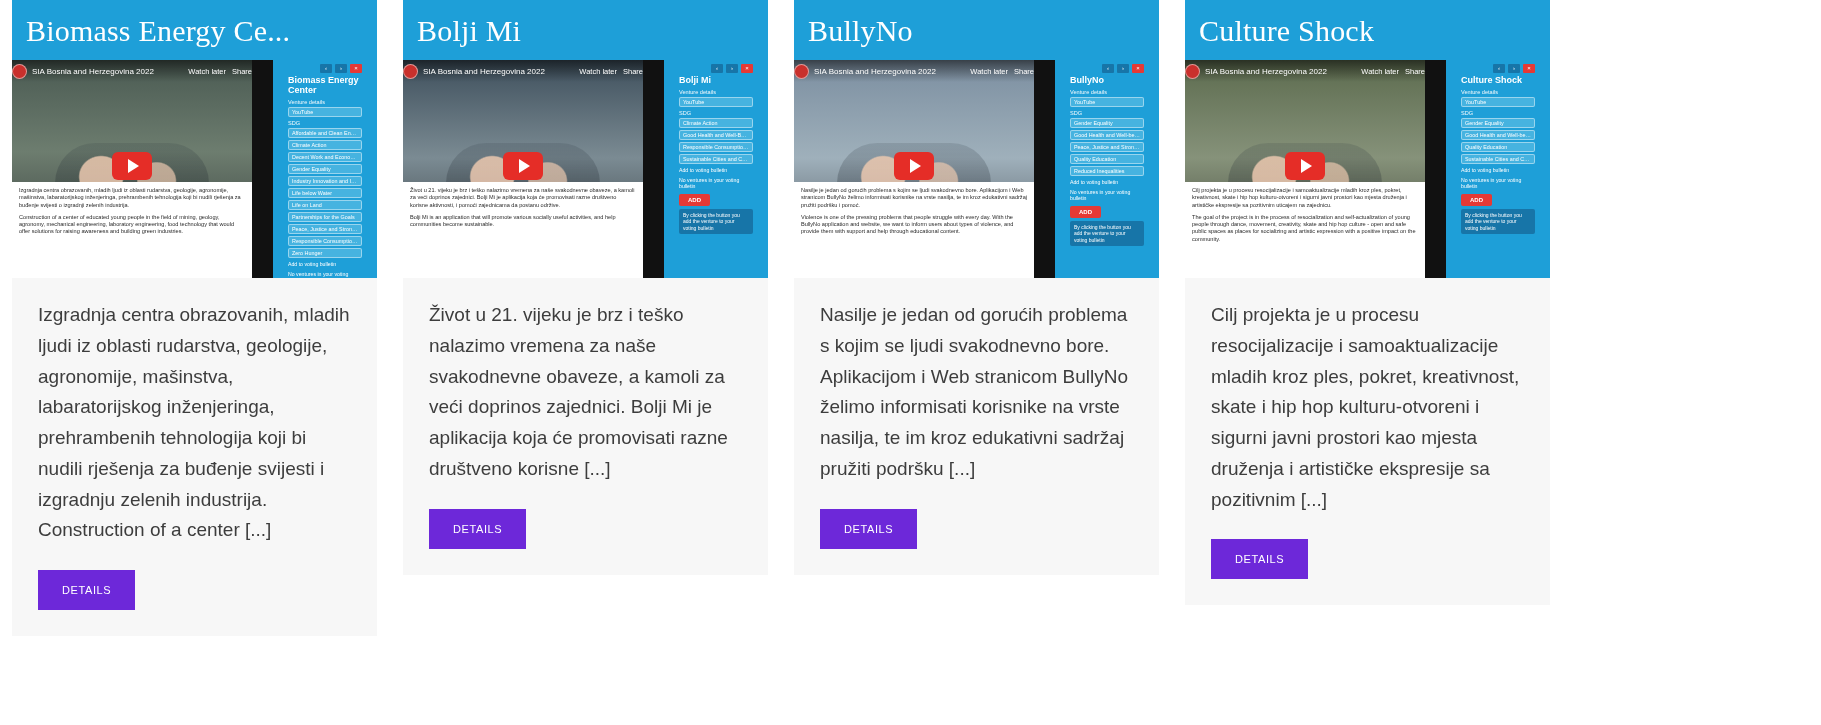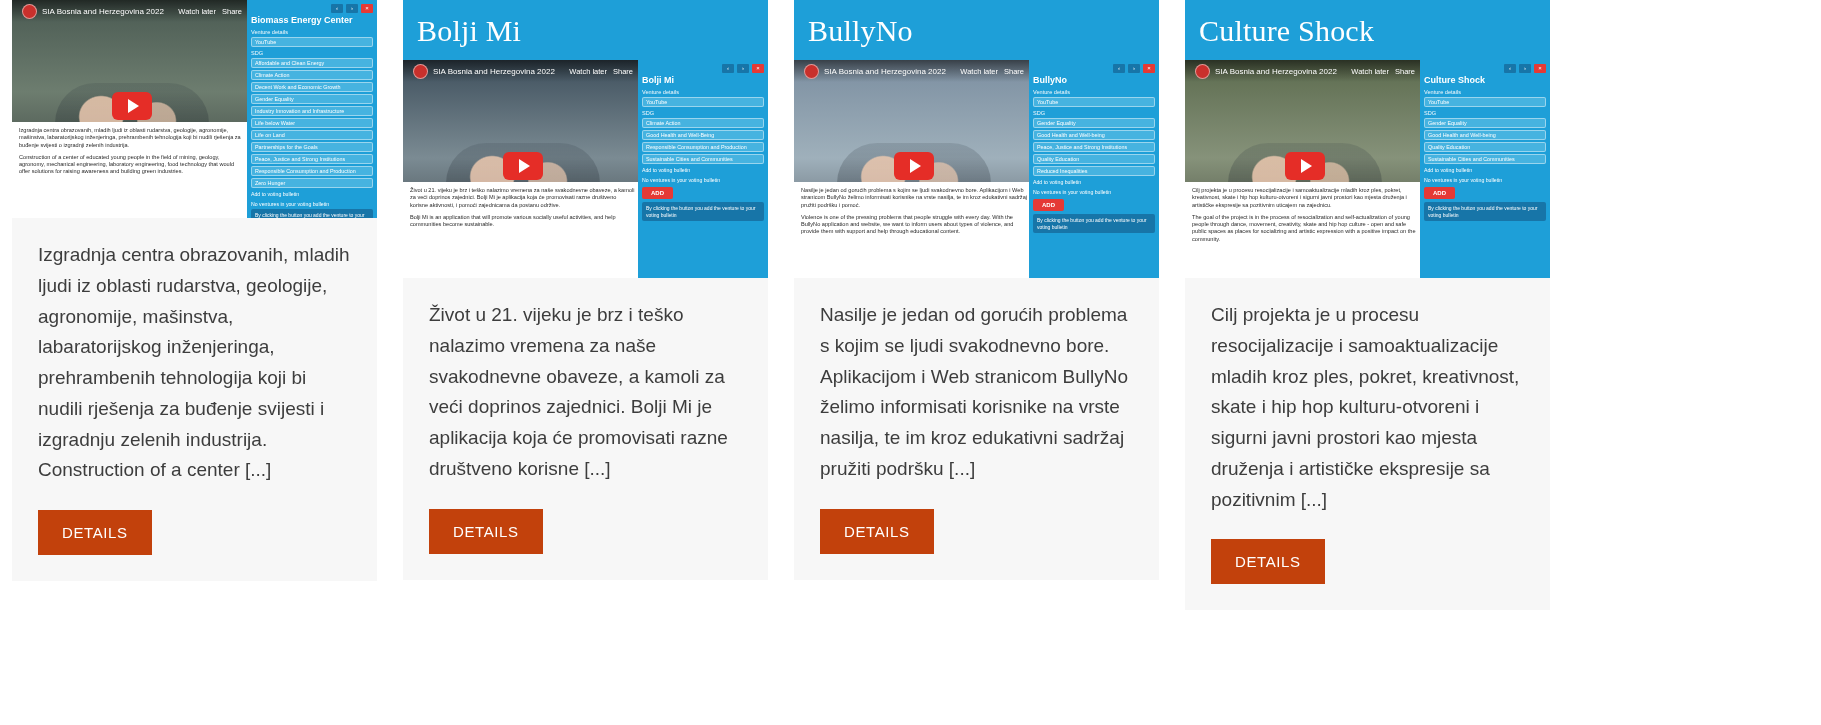--- a/index.html
+++ b/index.html
@@ -83,21 +83,21 @@
   }
 
   .thumb-topbar {
     position: absolute;
     left: 0; top: 0;
     width: 240px;
     height: 22px;
     display: flex;
     align-items: center;
     gap: 5px;
-    padding: 3px 10px;
+    padding: 3px 0;
     box-sizing: border-box;
     background: linear-gradient(180deg, rgba(0,0,0,.55), rgba(0,0,0,0));
     color: #fff;
     font-size: 8px;
   }
   .chan-dot {
     width: 13px; height: 13px; border-radius: 50%;
     background: #c9302c;
     flex: 0 0 auto;
     border: 1px solid rgba(255,255,255,.5);
@@ -173,26 +173,26 @@
     font-size: 5.6px;
     line-height: 1.3;
     overflow: hidden;
   }
   .text-under-video p { margin: 0 0 5px 0; }
 
   
   .side-panel {
     position: absolute;
     right: 0; top: 0;
-    width: 130px;
+    width: 104px;
     height: 218px;
     background: #1e9fd8;
     color: #fff;
     box-sizing: border-box;
-    padding: 4px 4px;
+    padding: 4px 15px;
     font-size: 6px;
     overflow: hidden;
   }
   .sp-winctrl {
     display: flex;
     justify-content: flex-end;
     gap: 3px;
     margin-bottom: 2px;
   }
   .sp-winctrl span {
@@ -255,37 +255,38 @@
   .card-body {
     padding: 22px 26px 0 26px;
     color: #3d3d3d;
     font-size: 19px;
     line-height: 1.62;
   }
 
   .details-btn {
     display: inline-block;
     margin: 24px 0 26px 26px;
-    background: #c2410c;
+    background: #6d28d9;
     color: #ffffff;
-    font-size: 15px;
+    font-size: 11px;
     letter-spacing: .6px;
     padding: 14px 24px;
     border: none;
     cursor: pointer;
     font-family: "Liberation Sans", sans-serif;
   }
 </style>
 </head>
 <body>
 
 <div class="board">
   <div class="cards">
 
     <div class="card">
+      <div class="card-title">Biomass Energy Ce...</div>
       <div class="thumb">
         <div class="photo p1"></div>
         <div class="thumb-topbar">
           <span class="chan-dot"></span>
           <span class="chan-name">SIA Bosnia and Herzegovina 2022</span>
           <span class="topbar-actions">
             <span>Watch later</span>
             <span>Share</span>
           </span>
         </div>

